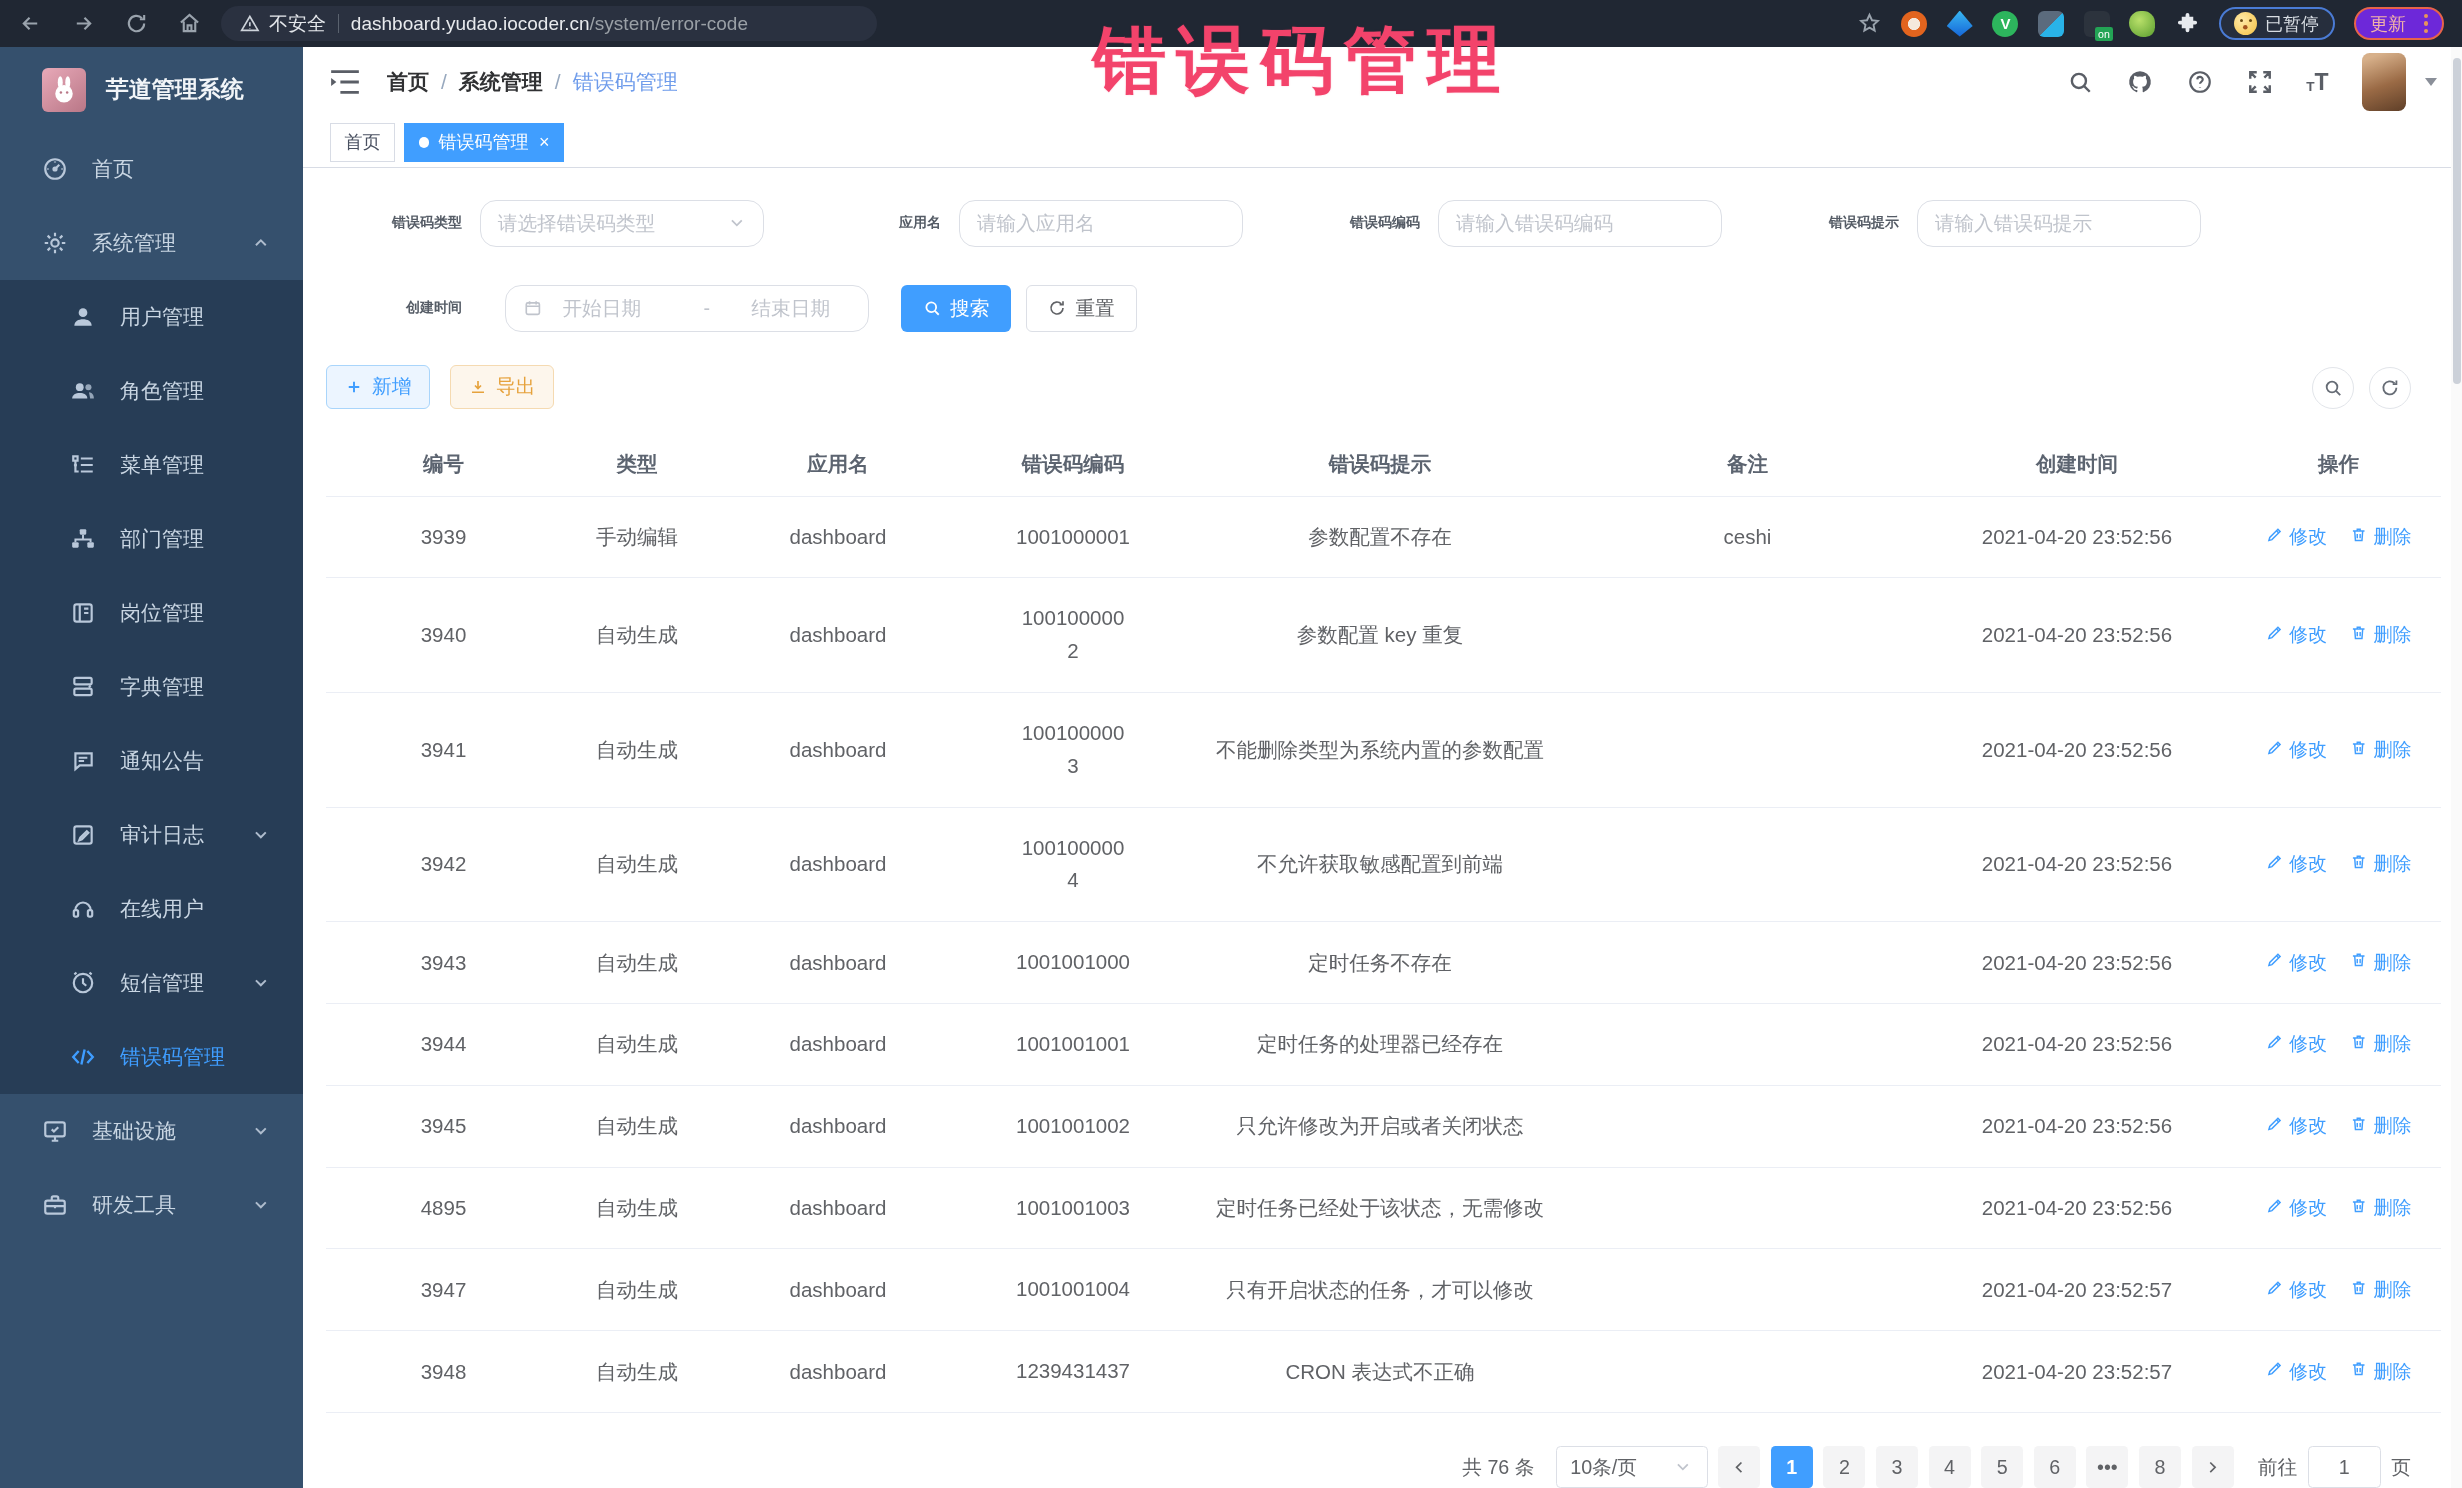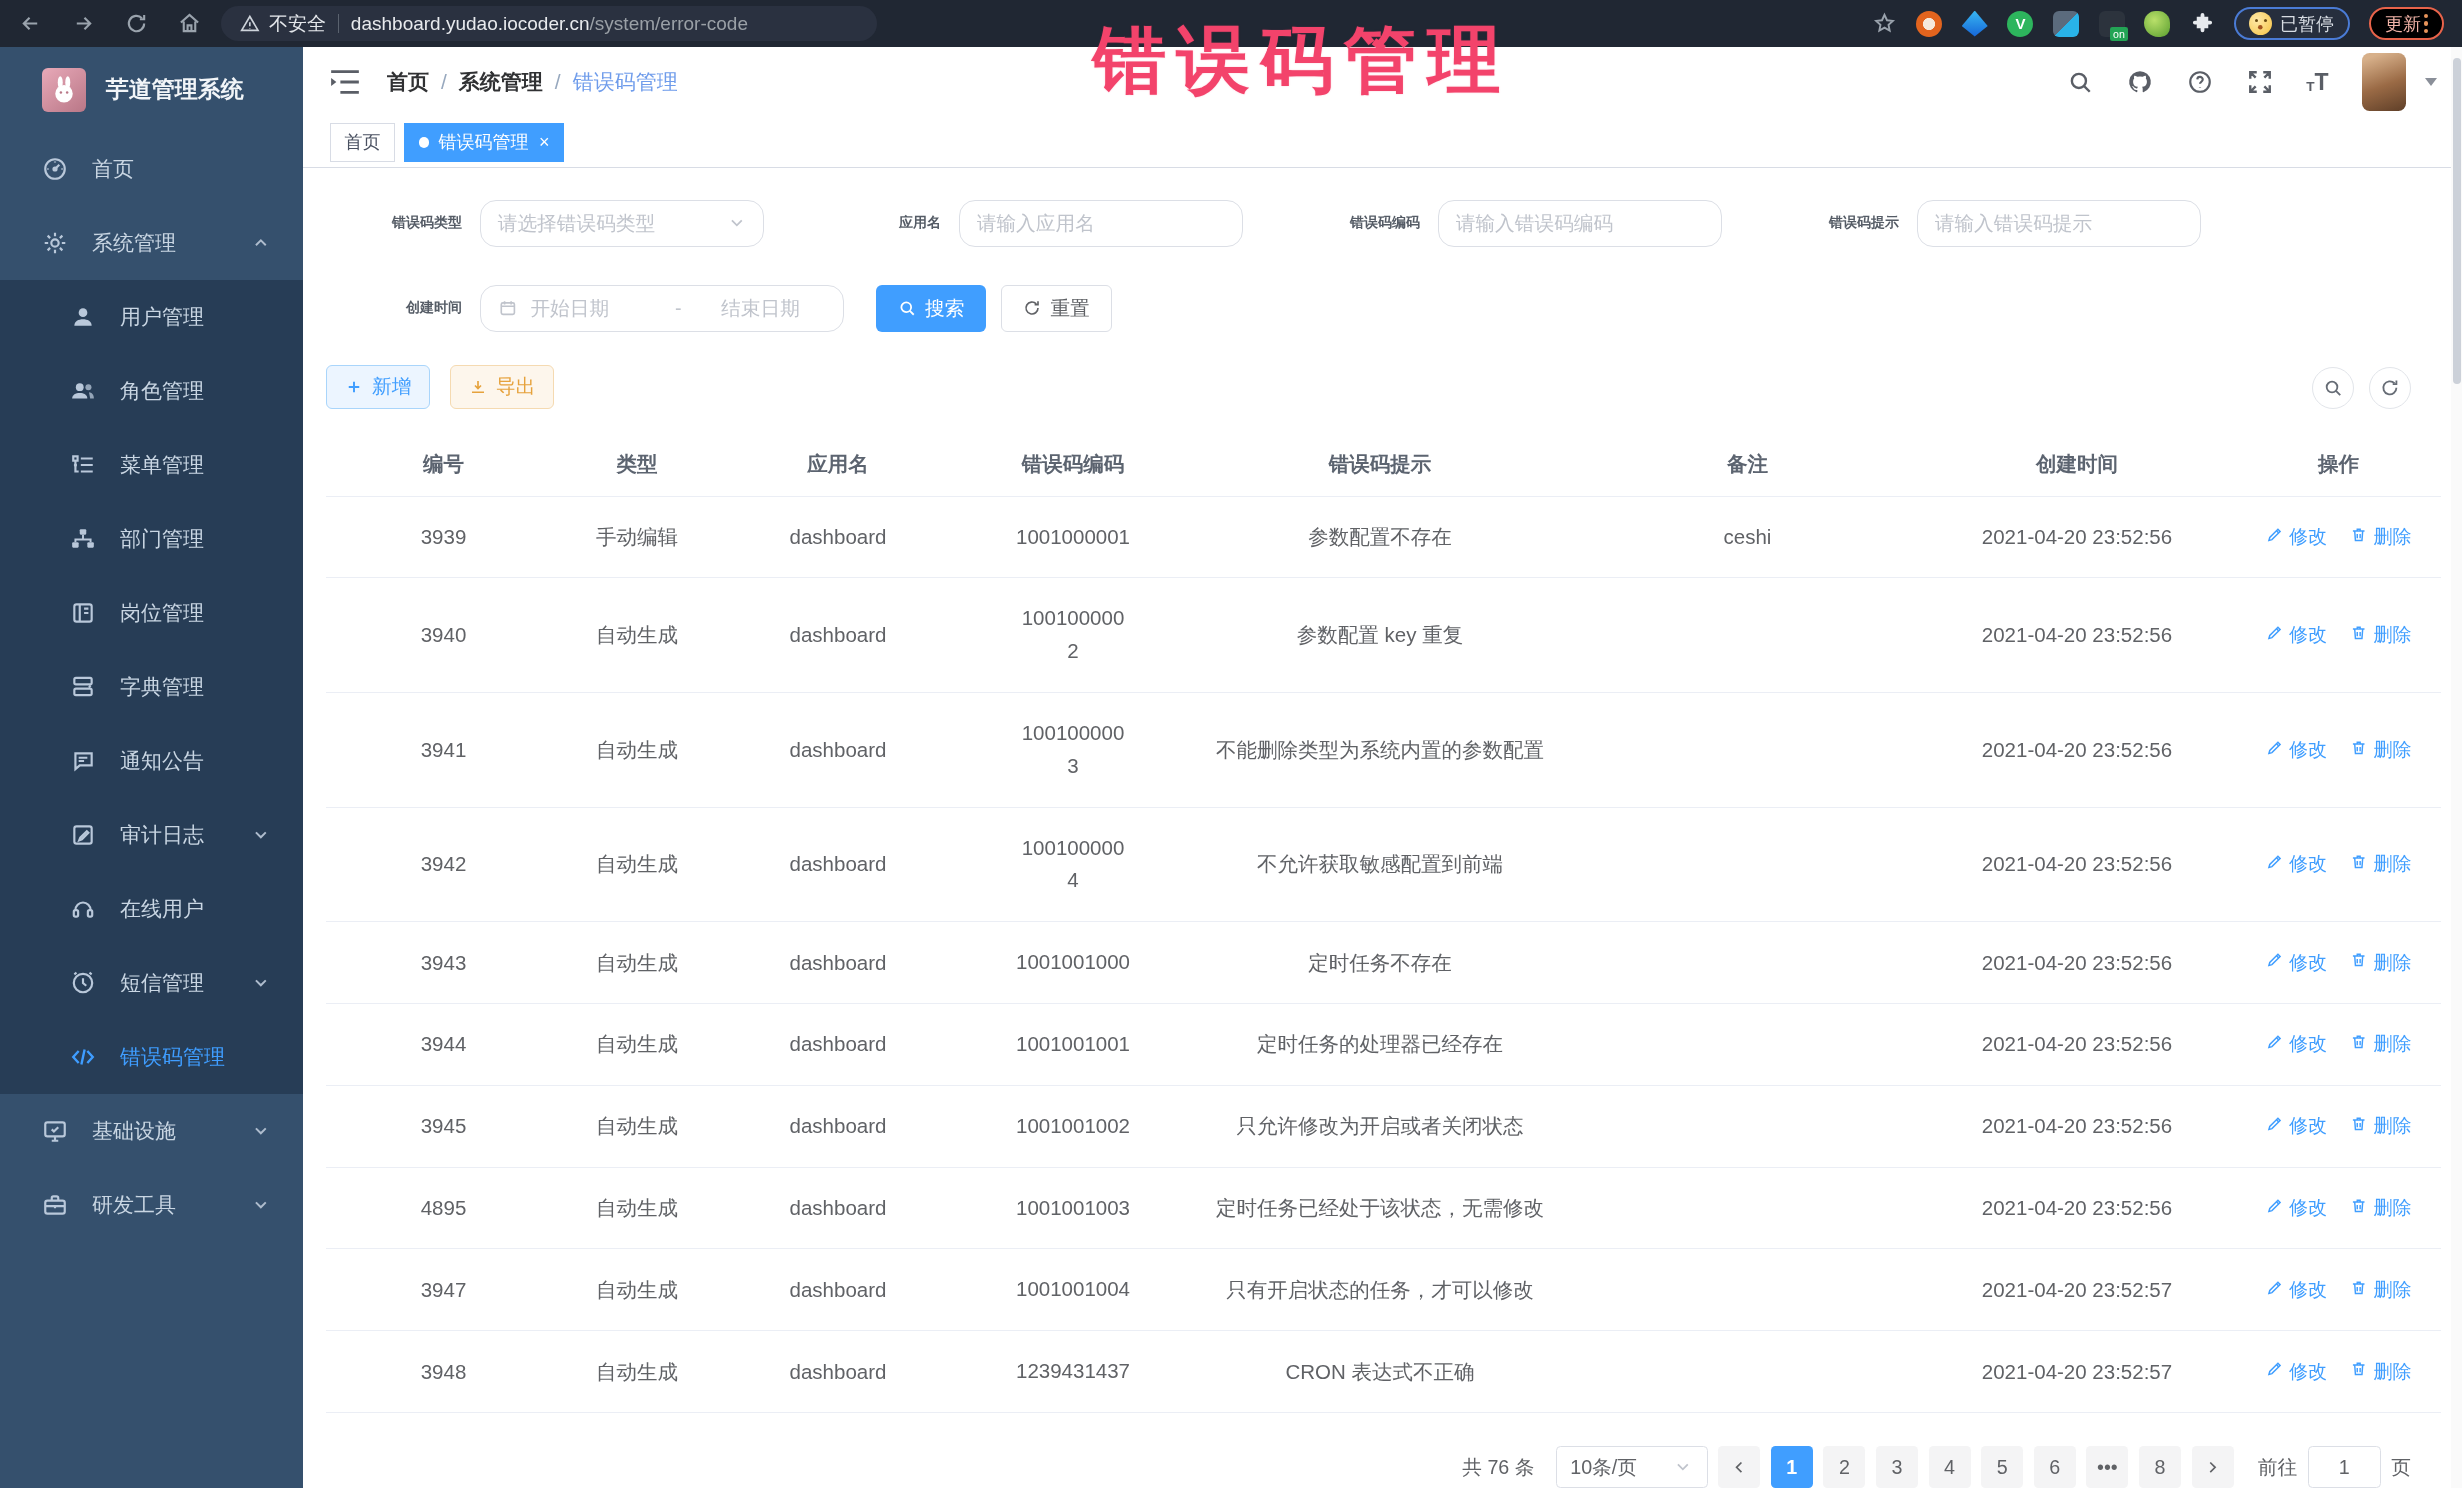--- a/index.html
+++ b/index.html
@@ -16,21 +16,21 @@
   .sec-label{margin-right:12px;color:#e3e6ea;}
   .url-sep{width:0.8px;height:19.7px;background:#5a626e;margin-right:12px;}
   .url-host{color:#e8eaed;}
   .url-path{color:#9aa0a6;}
   .b-right{margin-left:auto;display:flex;align-items:center;gap:19.7px;}
   .ext-dot{width:26px;height:26px;border-radius:6px;display:inline-flex;align-items:center;justify-content:center;font-size:15px;color:#fff;}
   .pill{height:33px;border-radius:16.7px;display:flex;align-items:center;padding:0 13.6px;font-size:18px;gap:7.6px;}
   .paused-pill{border:2.3px solid #4a7bd5;background:#262e3d;color:#d8dde3;}
   .emoji-face{width:23px;height:23px;border-radius:50%;background:radial-gradient(circle at 35% 35%,#ffe9a8,#f5c242);position:relative;}
   .emoji-face:after{content:"";position:absolute;left:5.3px;top:6.8px;width:3px;height:3px;border-radius:50%;background:#6b4b12;box-shadow:9px 0 0 #6b4b12,3.8px 6.8px 0 0.8px #a3541f;}
-  .update-pill{border:2.3px solid #e8634a;background:#000000;color:#f2b4a8;gap:3px;}
+  .update-pill{border:2.3px solid #e8634a;background:#6d28d9;color:#f2b4a8;gap:18px;}
   .kebab{display:inline-flex;flex-direction:column;gap:3px;}
   .kebab i{width:4.5px;height:4.5px;border-radius:50%;background:#e8945a;}
 
   
   .app{display:flex;height:1441px;}
   .sidebar{width:303px;flex-shrink:0;background:#35506d;color:#c9d6e3;display:flex;flex-direction:column;}
   .logo-row{height:85px;display:flex;align-items:center;padding:0 16px 0 42px;gap:19.7px;}
   .logo-img{width:44px;height:44px;border-radius:6px;background:linear-gradient(140deg,#e8a9b8,#b97787);display:flex;align-items:center;justify-content:center;flex-shrink:0;}
   .logo-img svg{width:30px;height:30px;}
   .logo-title{font-size:23px;font-weight:700;color:#f2f5f8;}
@@ -73,21 +73,21 @@
   
   .content{flex:1;padding:32px 23px 0;background:#fff;}
   .filter-row{display:flex;align-items:center;margin-bottom:38px;}
   .f-item{display:flex;align-items:center;margin-right:41px;}
   .f-label{width:136px;text-align:right;margin-right:18px;font-size:14px;font-weight:700;color:#555c66;flex-shrink:0;}
   .ctrl{height:47px;border:1.5px solid #dcdfe6;border-radius:16px;background:#fff;display:flex;align-items:center;padding:0 16.7px;font-size:19.7px;color:#c0c4cc;}
   .ctrl-select{width:284px;justify-content:space-between;cursor:pointer;}
   .ctrl input{border:none;outline:none;width:100%;font-size:19.7px;color:#606266;font-family:inherit;}
   .ctrl input::placeholder{color:#c0c4cc;}
   .ctrl-input{width:284px;}
-  .ctrl-date{width:364px;gap:13px;}
+  .ctrl-date{width:364px;gap:20px;margin-left:25px;}
   .ctrl-date .ph{color:#c0c4cc;}
   .ctrl-date .start{flex:1;}
   .ctrl-date .dash{color:#c0c4cc;}
   .ctrl-date .end{flex:1;text-align:center;}
   .cal-ic,.sel-caret{width:19.7px;height:19.7px;color:#c0c4cc;display:inline-flex;flex-shrink:0;}
   .cal-ic svg,.sel-caret svg{width:19.7px;height:19.7px;}
   .btn{height:47px;border-radius:6px;display:inline-flex;align-items:center;justify-content:center;gap:9px;font-size:19.7px;cursor:pointer;border:1.5px solid transparent;padding:0 21px;}
   .btn svg{width:18px;height:18px;}
   .btn-primary{background:#409eff;color:#fff;margin-left:32px;}
   .btn-plain{background:#fff;border-color:#dcdfe6;color:#606266;margin-left:15px;}

